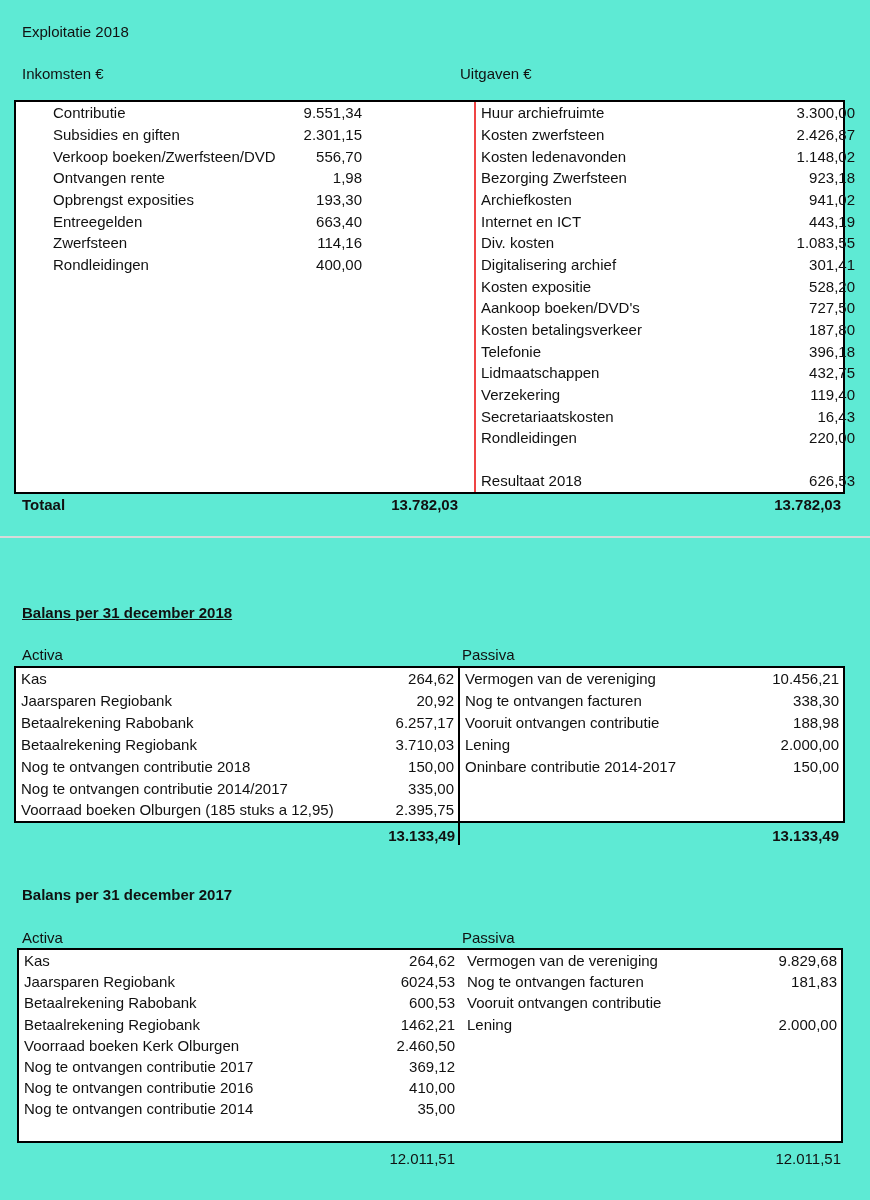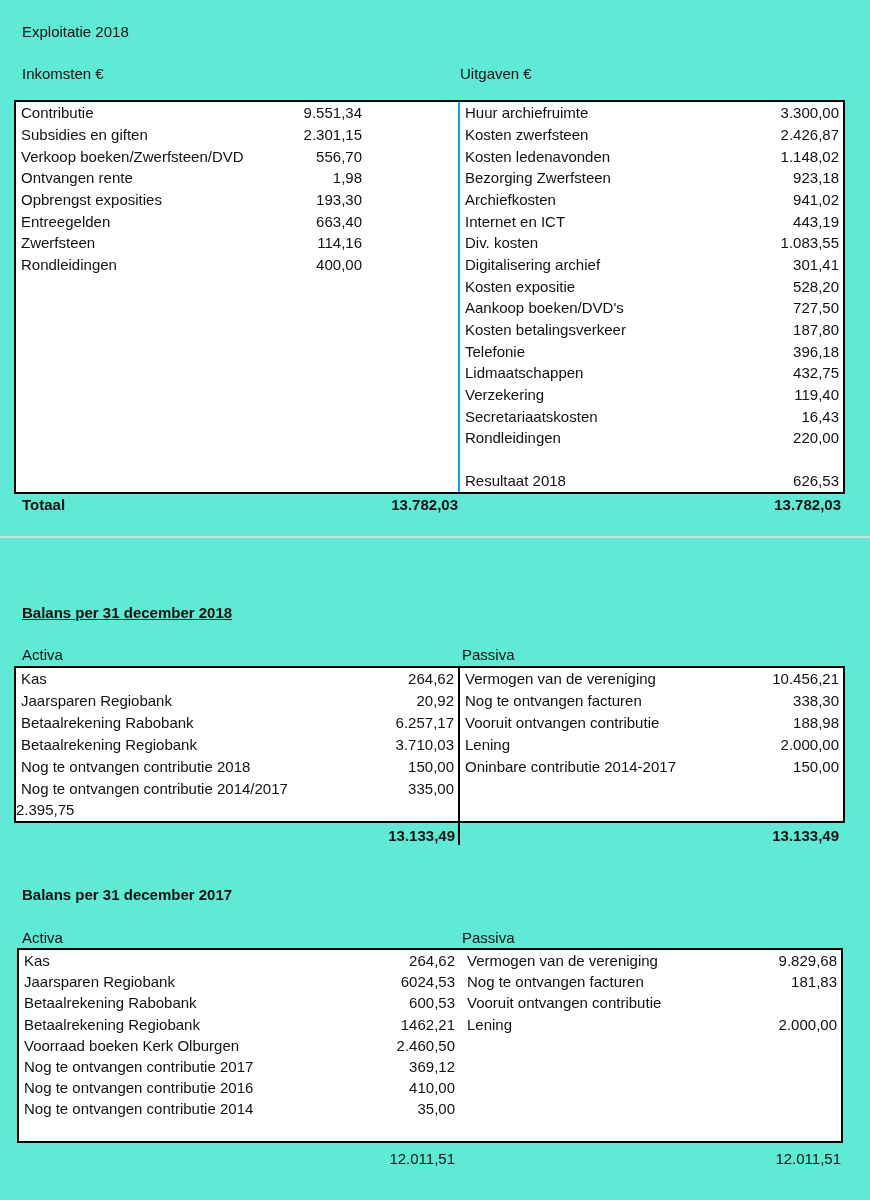--- a/index.html
+++ b/index.html
@@ -50,21 +50,21 @@
 <body>
 
 <div class="sheet">
 
   <div class="abs" style="left:22px; top:23px;">Exploitatie 2018</div>
 
   <div class="abs" style="left:22px; top:65px;">Inkomsten €</div>
   <div class="abs" style="left:460px; top:65px;">Uitgaven €</div>
 
   <div class="box" style="left:14px; top:100px; width:831px; height:394px;">
-    <div class="col" style="left:0; width:350px; --rh:21.66px;">
+    <div class="col" style="left:0; width:350px;padding-left:32px; --rh:21.66px;">
 
         <div class="row">
           <span class="lbl">Contributie</span>
           <span class="val">9.551,34</span>
         </div>
 
         <div class="row">
           <span class="lbl">Subsidies en giften</span>
           <span class="val">2.301,15</span>
         </div>
@@ -92,21 +92,21 @@
         <div class="row">
           <span class="lbl">Zwerfsteen</span>
           <span class="val">114,16</span>
         </div>
 
         <div class="row">
           <span class="lbl">Rondleidingen</span>
           <span class="val">400,00</span>
         </div>
       </div>
-    <div class="col" style="left:442px; width:385px; height:390px; border-left:2px solid #0ea5e9; --rh:21.66px;">
+    <div class="col" style="left:458px; width:385px; height:390px; border-left:2px solid #ef4444; --rh:21.66px;">
 
         <div class="row">
           <span class="lbl">Huur archiefruimte</span>
           <span class="val">3.300,00</span>
         </div>
 
         <div class="row">
           <span class="lbl">Kosten zwerfsteen</span>
           <span class="val">2.426,87</span>
         </div>
@@ -231,20 +231,21 @@
           <span class="lbl">Nog te ontvangen contributie 2018</span>
           <span class="val">150,00</span>
         </div>
 
         <div class="row">
           <span class="lbl">Nog te ontvangen contributie 2014/2017</span>
           <span class="val">335,00</span>
         </div>
 
         <div class="row">
+          <span class="lbl">Voorraad boeken Olburgen (185 stuks a 12,95)</span>
           <span class="val">2.395,75</span>
         </div>
       </div>
     <div class="col" style="left:444px; width:383px; --rh:21.85px;">
 
         <div class="row">
           <span class="lbl">Vermogen van de vereniging</span>
           <span class="val">10.456,21</span>
         </div>
 

